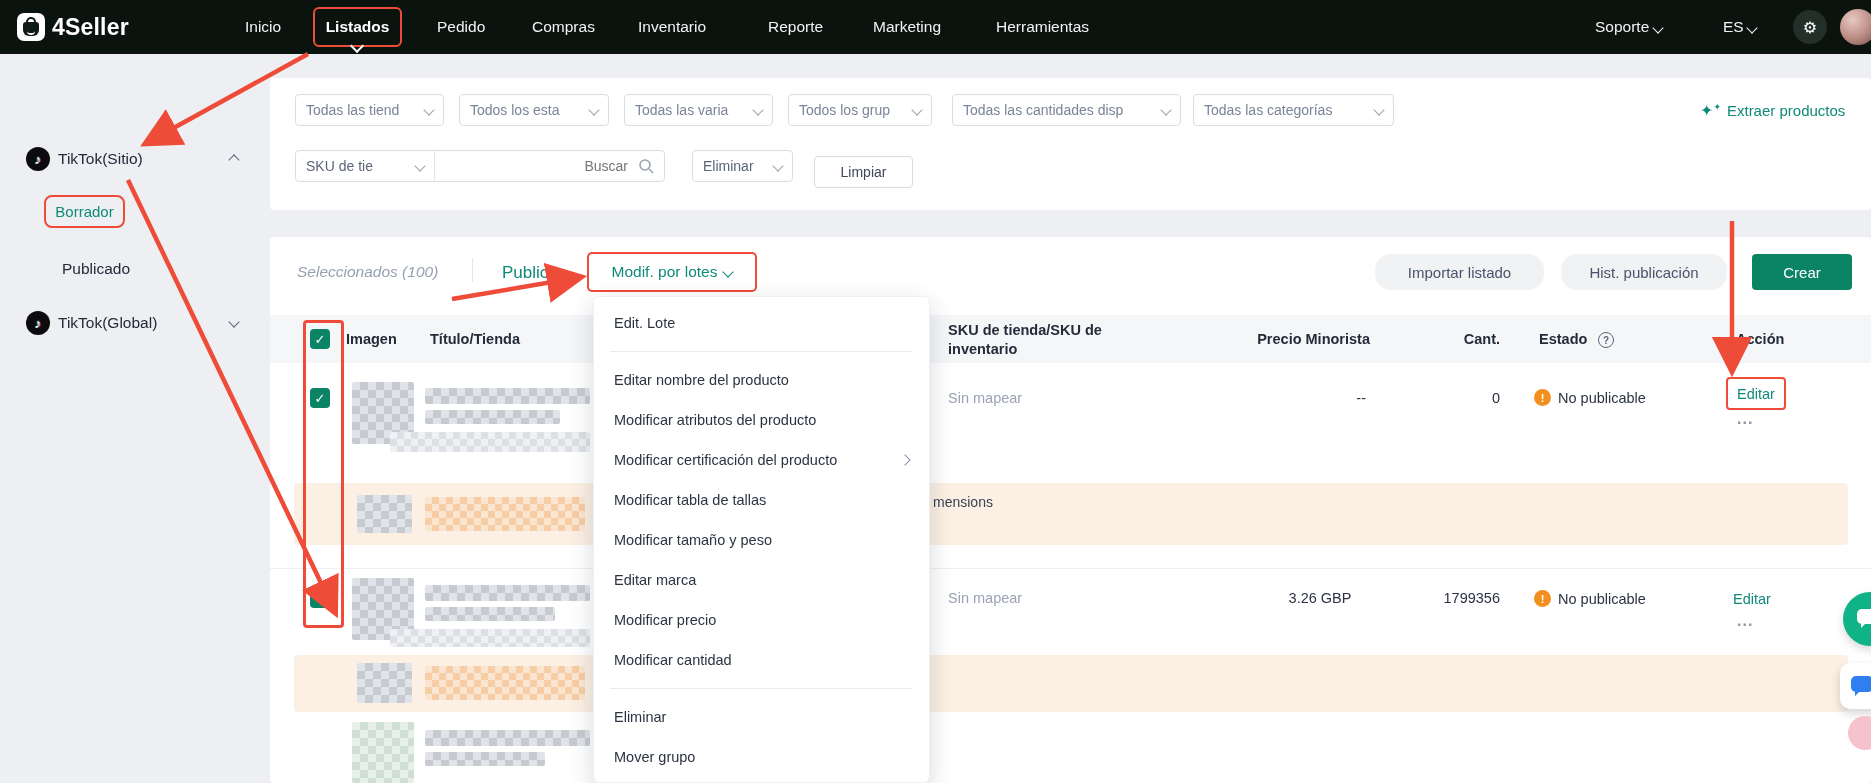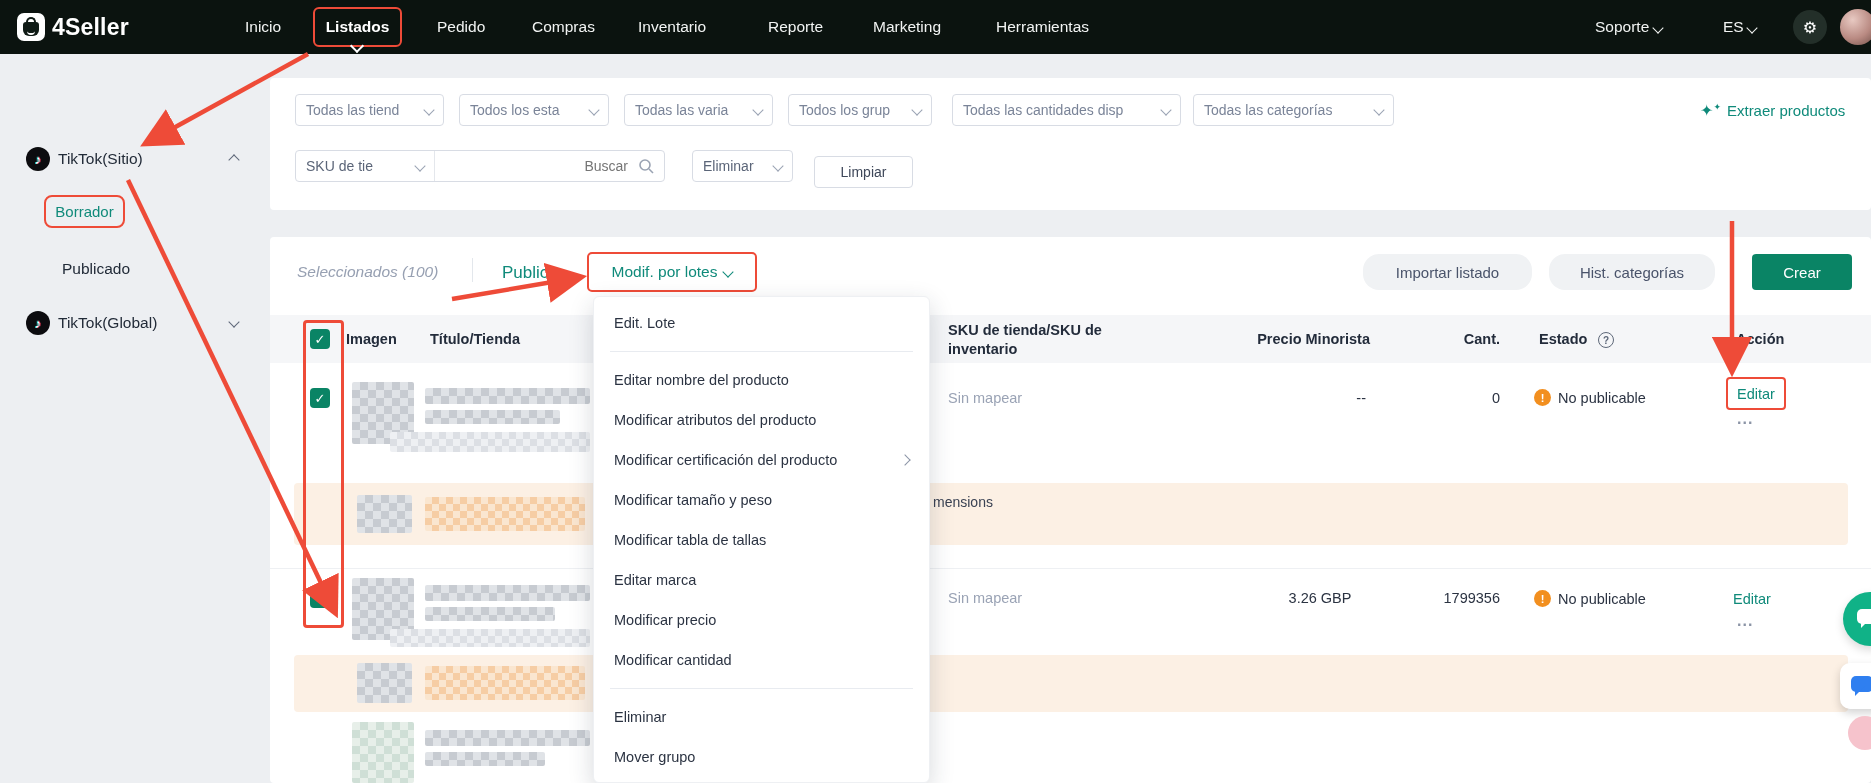--- a/index.html
+++ b/index.html
@@ -30,21 +30,21 @@
   .sidebar{position:absolute;left:0;top:54px;width:250px;height:729px;background:#edeff2;z-index:5;}
   .side-label{position:absolute;font-size:15.5px;color:#222b38;font-weight:500;white-space:nowrap;}
   .tiktok{position:absolute;width:24px;height:24px;border-radius:50%;background:#0c0c0f;color:#fff;display:flex;align-items:center;justify-content:center;font-size:13px;}
   .tiktok:after{content:"♪";text-shadow:1px 0 0 #fd3e5f,-1px 0 0 #25f4ee;}
   .borrador-box{position:absolute;left:44px;top:141px;width:81px;height:33px;border:2.5px solid #ee4b38;border-radius:8px;box-sizing:border-box;display:flex;align-items:center;justify-content:center;color:#0f8a7a;font-size:15px;font-weight:500;}
 
   
   .card{position:absolute;background:#fff;border-radius:4px;}
   .select{position:absolute;height:32px;border:1px solid #d8dce4;border-radius:4px;box-sizing:border-box;display:flex;align-items:center;justify-content:space-between;padding:0 10px;font-size:14px;color:#7a8498;background:#fff;cursor:pointer;white-space:nowrap;overflow:hidden;}
   .select .chev{color:#9aa3b3;flex:0 0 auto;margin-left:6px;}
-  .btn-light{position:absolute;height:36px;background:#f0f2f4;border-radius:16px;display:flex;align-items:center;justify-content:center;font-size:15px;color:#49536a;cursor:pointer;}
+  .btn-light{position:absolute;height:36px;background:#f0f2f4;border-radius:16px;display:flex;align-items:center;justify-content:center;font-size:15px;color:#49536a;cursor:pointer;margin-left:12px;}
   .btn-outline{position:absolute;height:32px;border:1px solid #d8dce4;border-radius:4px;box-sizing:border-box;background:#fff;display:flex;align-items:center;justify-content:center;font-size:14px;color:#3e4759;cursor:pointer;}
   .teal{color:#0f8a7a;}
 
   
   .hdr{position:absolute;font-size:14.5px;font-weight:700;color:#232c3b;white-space:nowrap;}
   .cell{position:absolute;font-size:14.5px;color:#2b3342;white-space:nowrap;}
   .muted{color:#9aa3b5;}
   .r{text-align:right;}
   .cb{position:absolute;width:20px;height:20px;border-radius:4px;background:#0a8465;display:flex;align-items:center;justify-content:center;}
   .cb:after{content:"✓";color:#fff;font-size:13px;font-weight:700;}
@@ -186,21 +186,21 @@
 
   <span class="abs" style="left:297px;top:263px;font-size:15.5px;color:#97a0b2;font-style:italic;">Seleccionados (100)</span>
   <span class="abs" style="left:472px;top:258px;width:1px;height:24px;background:#e3e7ec;"></span>
   <span class="abs teal" style="left:502px;top:263px;font-size:17px;font-weight:500;cursor:pointer;">Publicar</span>
   <div class="abs" style="left:587px;top:252px;width:170px;height:40px;border:2.5px solid #ee4b38;border-radius:5px;box-sizing:border-box;display:flex;align-items:center;justify-content:center;gap:7px;cursor:pointer;background:#fff;">
     <span class="teal" style="font-size:15.5px;font-weight:500;">Modif. por lotes</span>
     <span class="chev teal"></span>
   </div>
 
   <div class="btn-light" style="left:1363px;top:254px;width:169px;">Importar listado</div>
-  <div class="btn-light" style="left:1549px;top:254px;width:166px;">Hist. categorías</div>
+  <div class="btn-light" style="left:1549px;top:254px;width:166px;">Hist. publicación</div>
   <div class="abs" style="left:1752px;top:254px;width:100px;height:36px;background:#0a8465;border-radius:4px;display:flex;align-items:center;justify-content:center;color:#fff;font-size:15px;font-weight:500;cursor:pointer;">Crear</div>
 
   <div class="abs" style="left:270px;top:315px;width:1601px;height:48px;background:#f5f6f8;"></div>
   <div class="cb" style="left:310px;top:329px;"></div>
   <span class="hdr" style="left:346px;top:331px;">Imagen</span>
   <span class="hdr" style="left:430px;top:331px;">Título/Tienda</span>
   <div class="hdr" style="left:948px;top:321px;width:170px;white-space:normal;line-height:19px;">SKU de tienda/SKU de inventario</div>
   <div class="hdr r" style="left:1220px;top:331px;width:150px;">Precio Minorista</div>
   <div class="hdr r" style="left:1440px;top:331px;width:60px;">Cant.</div>
   <span class="hdr" style="left:1539px;top:331px;">Estado</span>
@@ -259,24 +259,24 @@
         <span>Editar nombre del producto</span>
       </div>
     <div class="menu-item">
         <span>Modificar atributos del producto</span>
       </div>
     <div class="menu-item">
       <span>Modificar certificación del producto</span>
       <span class="chev right"></span>
     </div>
     <div class="menu-item">
+        <span>Modificar tabla de tallas</span>
+      </div>
+    <div class="menu-item">
         <span>Modificar tamaño y peso</span>
-      </div>
-    <div class="menu-item">
-        <span>Modificar tabla de tallas</span>
       </div>
     <div class="menu-item">
         <span>Editar marca</span>
       </div>
     <div class="menu-item">
         <span>Modificar precio</span>
       </div>
     <div class="menu-item">
         <span>Modificar cantidad</span>
       </div>

